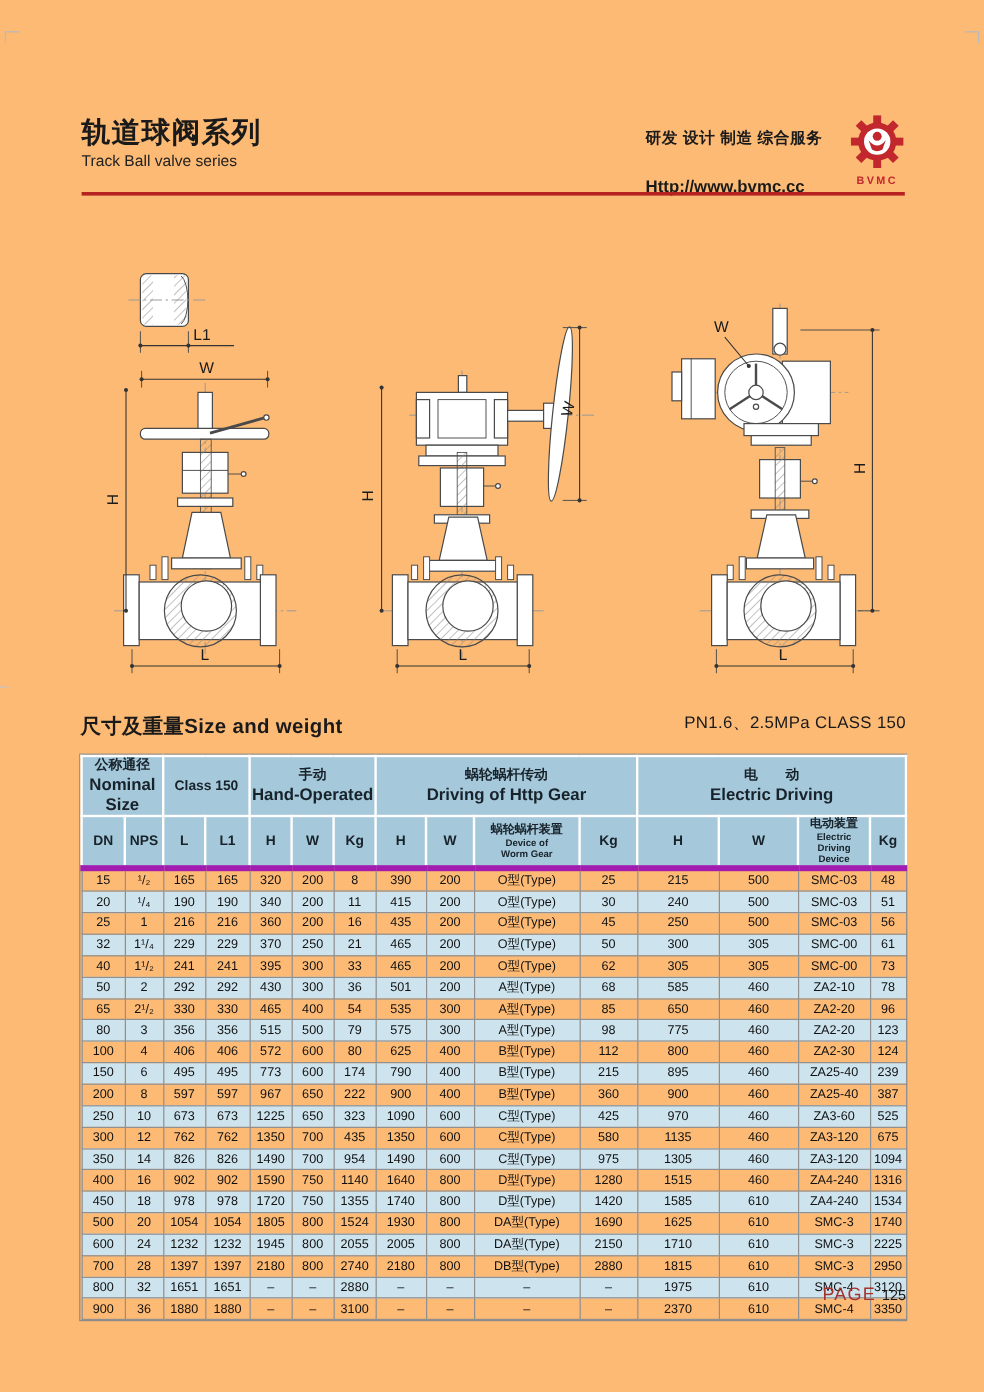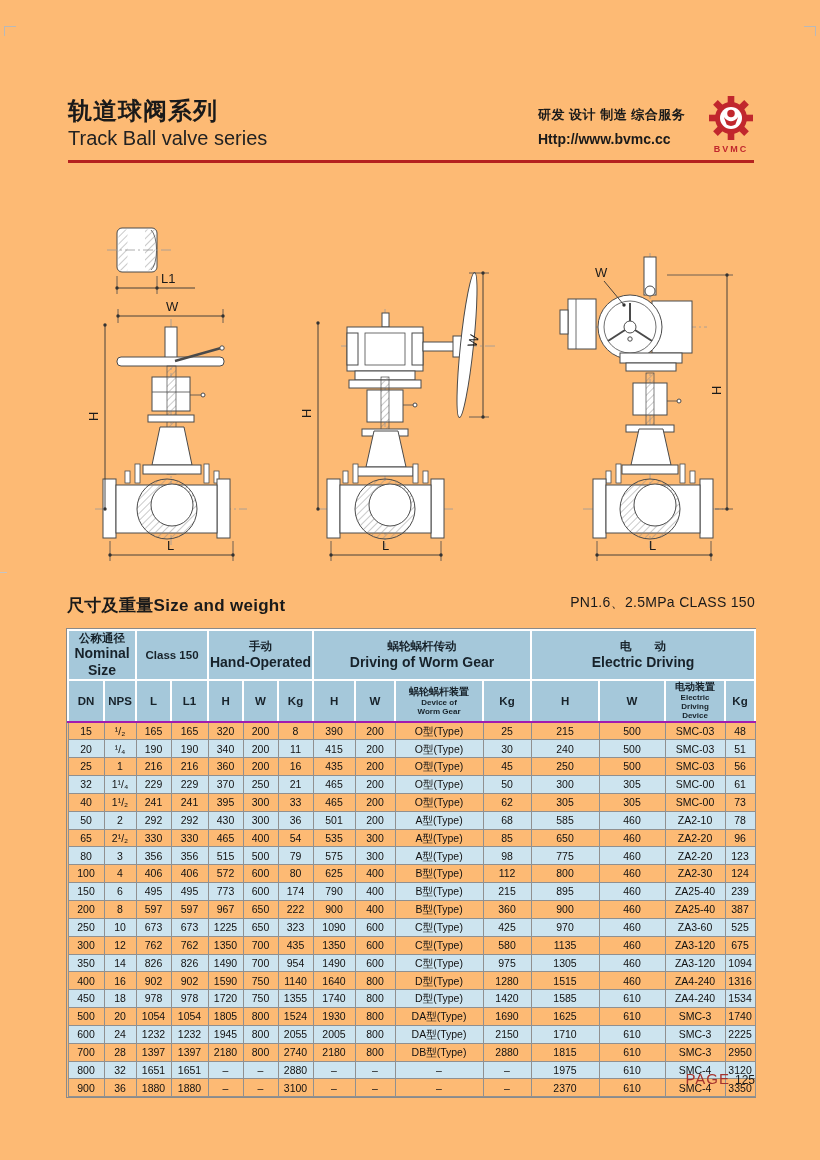--- a/index.html
+++ b/index.html
@@ -7,24 +7,24 @@
         font-family:"Liberation Sans","DejaVu Sans",sans-serif;color:#1a1a1a;overflow:hidden;}
   
   .crop{position:absolute;border:0 solid #b9b9b9;}
   .crop.tl{left:4px;top:26px;width:11px;height:9px;border-left-width:1px;border-top-width:1px;}
   .crop.tr{right:4px;top:26px;width:11px;height:9px;border-right-width:1px;border-top-width:1px;}
   .crop.ml{left:0;top:572px;width:7px;height:1px;background:#c4c4c4;}
 
   
   .hdr-title{position:absolute;left:68px;top:98px;}
   .title-cn{font-size:24px;font-weight:bold;letter-spacing:1px;line-height:1.1;}
-  .title-en{font-size:20px;font-weight:400;color:#222;line-height:1.2;margin-top:2px;}
+  .title-en{font-size:13px;font-weight:400;color:#222;line-height:1.2;margin-top:2px;}
   .hdr-right{position:absolute;left:538px;top:106px;width:158px;}
   .tagline{font-size:13px;font-weight:bold;letter-spacing:0.5px;white-space:nowrap;}
-  .site-url{font-size:14px;margin-top:7px;font-weight:bold;}
+  .site-url{font-size:14px;margin-top:23px;font-weight:bold;}
   .logo{position:absolute;left:704px;top:96px;width:54px;text-align:center;}
   .logo-text{font-size:9px;font-weight:bold;color:#c1272d;letter-spacing:2px;margin-top:0px;}
   .red-rule{position:absolute;left:68px;top:160px;width:686px;height:3px;background:#b5221f;}
 
   
   .drawings{position:absolute;left:55px;top:215px;}
   .drawings .cl{stroke:#999;stroke-width:0.8;stroke-dasharray:10 3 2 3;}
   .drawings .dim{stroke:#333;stroke-width:0.9;}
   .drawings .thin{stroke-width:0.8;}
   .drawings text{fill:#1a1a1a;stroke:none;font-size:13px;}
@@ -34,21 +34,21 @@
                justify-content:space-between;}
   .section-title{font-size:17px;font-weight:bold;letter-spacing:0.3px;}
   .pressure{font-size:14px;font-weight:500;letter-spacing:0.3px;}
 
   
   .table-wrap{position:absolute;left:66px;top:628px;width:688px;border:1px solid #8a8a8a;}
   table{border-collapse:collapse;table-layout:fixed;width:688px;font-size:10.5px;}
   thead th{background:#a5c8da;border:2px solid #ffffff;padding:0;font-weight:bold;
            color:#17222a;vertical-align:middle;margin-top:14px;}
   thead tr.grp-row th{height:37px;}
-  thead tr.sub-row th{height:38px;font-size:11.5px;border-bottom:2px solid #a21caf;}
+  thead tr.sub-row th{height:38px;font-size:11.5px;border-bottom:5px solid #a21caf;}
   .grp-cn{display:block;font-size:11.5px;line-height:1.25;}
   .grp-en{display:block;font-size:14px;font-weight:bold;line-height:1.2;}
   .grp-en:empty{display:none;}
   .dev-cn{display:block;font-size:10px;line-height:1.2;}
   .dev-en{display:block;font-size:8px;font-weight:bold;line-height:1.15;}
   tbody td{border:1px solid #909090;padding:0;text-align:center;height:16.85px;
            line-height:1;color:#111;}
   tbody tr.alt{background:#cde4ef;}
 
   
@@ -295,21 +295,21 @@
           <th colspan="2">
             <span class="grp-cn">Class 150</span>
 
           </th>
           <th colspan="3">
             <span class="grp-cn">手动</span>
             <span class="grp-en">Hand-Operated</span>
           </th>
           <th colspan="4">
             <span class="grp-cn">蜗轮蜗杆传动</span>
-            <span class="grp-en">Driving of Worm Gear</span>
+            <span class="grp-en">Driving of Http Gear</span>
           </th>
           <th colspan="4">
             <span class="grp-cn">电　　动</span>
             <span class="grp-en">Electric Driving</span>
           </th>
         </tr>
         <tr class="sub-row">
           <th>DN</th>
           <th>NPS</th>
           <th>L</th>

